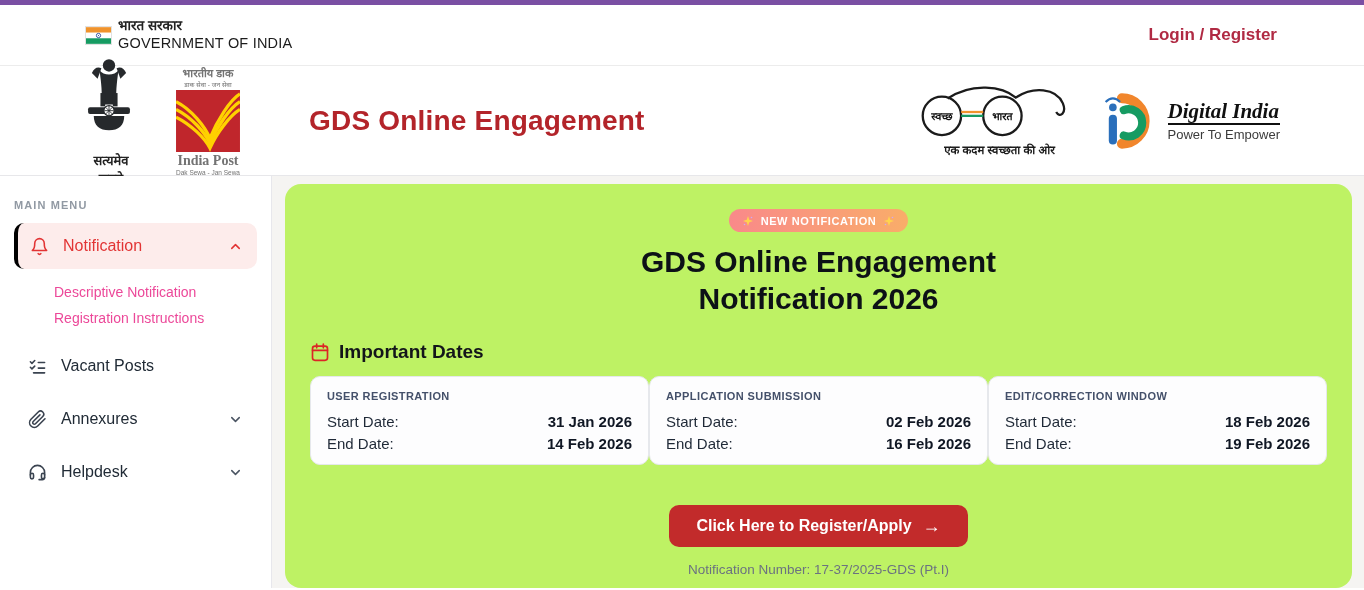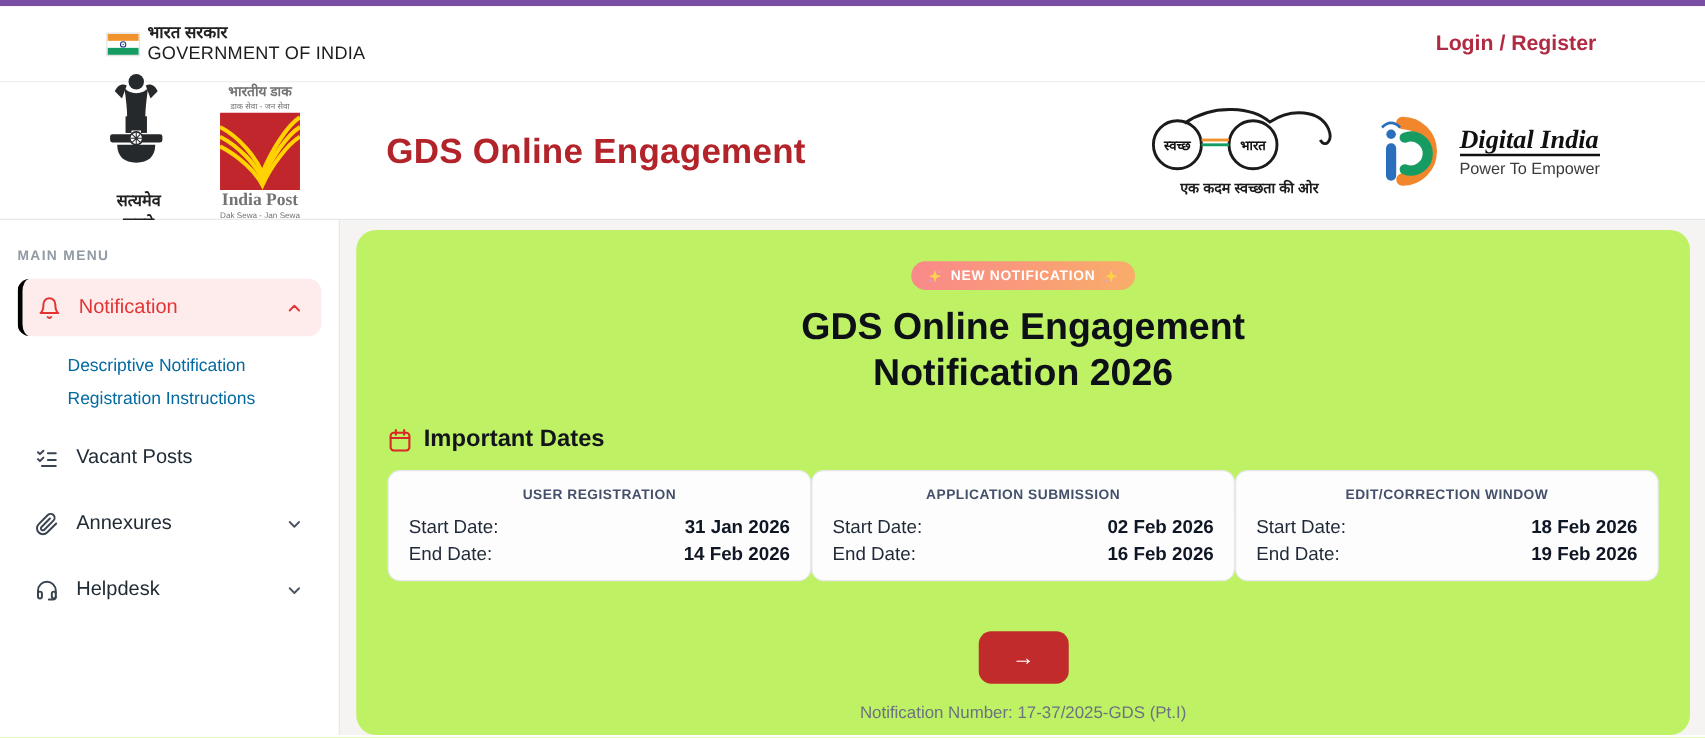--- a/index.html
+++ b/index.html
@@ -48,33 +48,33 @@
   .menu-item { height:46px; margin:0 14px; display:flex; align-items:center; gap:14px;
                padding:0 14px; border-radius:10px; cursor:pointer; color:#212b36; font-size:16px; }
   .menu-item .mi-icon { width:19px; height:19px; color:#3a4350; flex-shrink:0; }
   .menu-item .mi-label { flex:1; }
   .menu-item .mi-chevron { width:15px; height:15px; color:#4b5563; }
   .menu-item.active { background:#fdeceb; border-left:4px solid #000000; color:#e23434; padding-left:12px; }
   .menu-item.active .mi-icon, .menu-item.active .mi-chevron { color:#e23434; }
   .menu-item + .menu-item { margin-top:7px; }
   .submenu { margin:10px 0 12px 0; }
   .submenu-item { height:26px; display:flex; align-items:center; padding-left:54px;
-                  font-size:14px; color:#0369a1; cursor:pointer; }
+                  font-size:14px; color:#ec4899; cursor:pointer; }
 
   .main-area { flex:1; background:#f5f4f2; padding:8px 12px 0 13px; }
   .content-card { background:#bef264; border-radius:16px; height:100%; padding:25px 25px 0 25px;
                   display:flex; flex-direction:column; align-items:center; }
 
   .badge { display:inline-flex; align-items:center; gap:7px; padding:5px 13px; border-radius:999px;
            background:linear-gradient(90deg,#f9898a,#f9ad69); color:#fff; font-size:11px;
            font-weight:700; letter-spacing:.6px; height:23px; }
   .page-title { margin-top:11px; text-align:center; font-size:30px; line-height:37px;
                 font-weight:700; color:#0d1117; }
 
-  .dates-section { width:100%; margin-top:24px;text-align:center; }
+  .dates-section { width:100%; margin-top:24px; }
   .dates-heading { display:flex; align-items:center; gap:9px; font-size:19px; font-weight:700; color:#13151a; }
   .dates-heading .cal { width:20px; height:20px; color:#dc2626; }
   .cards-row { display:grid; grid-template-columns:repeat(3,1fr); margin-top:13px; }
   .date-card { background:#fdfdfe; border:1px solid #e6e8ec; border-radius:10px; padding:13px 16px 12px 16px; }
   .dc-title { font-size:11px; font-weight:700; letter-spacing:.4px; color:#44506a; margin-bottom:11px; }
   .dc-row { display:flex; justify-content:space-between; align-items:center; margin-top:5px; }
   .dc-label { font-size:15px; color:#1f2937; }
   .dc-value { font-size:15px; font-weight:700; color:#101724; }
 
   .apply-btn { margin-top:40px; background:#c22b2b; color:#fff; border:none; border-radius:10px;
@@ -292,20 +292,21 @@
             </div>
             <div class="dc-row">
               <span class="dc-label">End Date:</span>
               <span class="dc-value">19 Feb 2026</span>
             </div>
           </div>
         </div>
       </div>
 
       <button class="apply-btn">
+        <span>Click Here to Register/Apply</span>
         <span class="arrow">→</span>
       </button>
 
       <div class="notif-number">Notification Number: 17-37/2025-GDS (Pt.I)</div>
 
     </div>
   </div>
 </div>
 
 </body></html>

